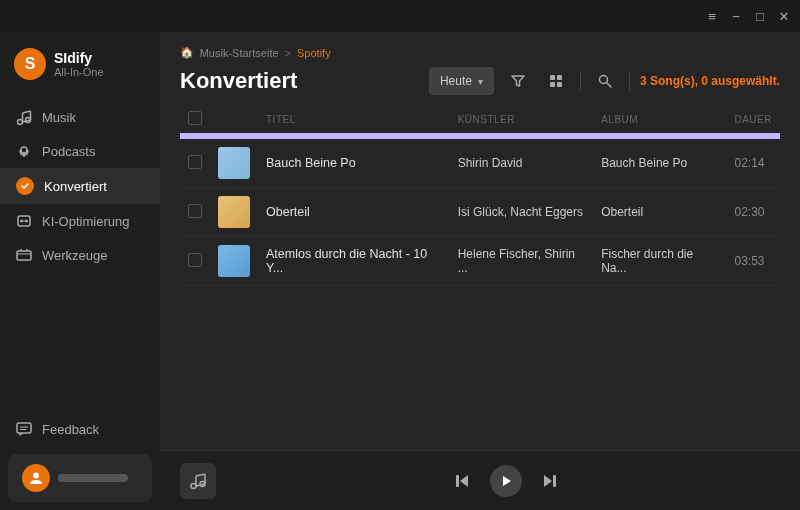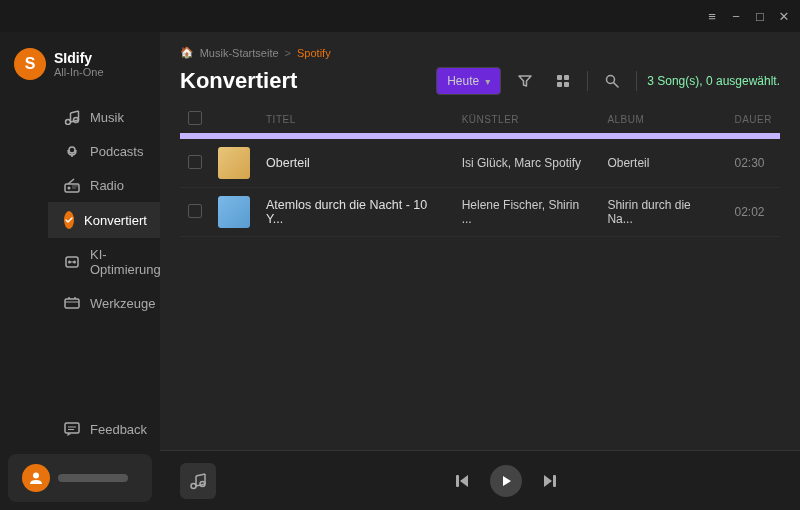--- a/index.html
+++ b/index.html
@@ -95,21 +95,20 @@
     .nav-item {
       display: flex;
       align-items: center;
       gap: 10px;
       padding: 9px 16px;
       cursor: pointer;
       color: #aaa;
       font-size: 13px;
       border-radius: 0;
       transition: background 0.1s;
-      margin-left: 48px;
     }
     .nav-item.active {
       background: #2d2d2d;
       color: #fff;
     }
     .nav-item.active .nav-icon-circle {
       background: #e8720c;
     }
     .nav-section-label {
       padding: 12px 16px 4px 16px;
@@ -198,21 +197,21 @@
       font-size: 22px;
       font-weight: 700;
       color: #fff;
     }
     .header-controls {
       display: flex;
       align-items: center;
       gap: 10px;
     }
     .dropdown-select {
-      background: #6d28d9;
+      background: #404040;
       border: 1px solid #444;
       color: #ccc;
       font-size: 12px;
       padding: 4px 10px;
       border-radius: 4px;
       display: flex;
       align-items: center;
       gap: 6px;
       cursor: pointer;
       height: 28px;
@@ -229,22 +228,23 @@
       border-radius: 4px;
       font-size: 14px;
     }
     .divider-v {
       width: 1px;
       height: 20px;
       background: #444;
     }
     .song-count {
       font-size: 12px;
-      color: #86efac;
+      color: #f97316;
       white-space: nowrap;
+      font-weight: bold;
     }
 
     
     .table-container {
       flex: 1;
       overflow-y: auto;
       padding: 0 20px;
     }
     .table-container::-webkit-scrollbar { width: 4px; }
     .table-container::-webkit-scrollbar-track { background: transparent; }
@@ -402,32 +402,20 @@
         <div class="nav-icon">
           <svg width="16" height="16" viewBox="0 0 16 16" fill="none">
             <circle cx="8" cy="7" r="3" fill="none" stroke="#aaa" stroke-width="1.5"></circle>
             <line x1="8" y1="10" x2="8" y2="14" stroke="#aaa" stroke-width="1.5"></line>
             <path d="M4 7 Q4 12 8 12 Q12 12 12 7" fill="none" stroke="#aaa" stroke-width="1.5"></path>
           </svg>
         </div>
         <span>Podcasts</span>
       </div>
 
-      <div class="nav-item">
-        <div class="nav-icon">
-          <svg width="16" height="16" viewBox="0 0 16 16" fill="none">
-            <rect x="1" y="7" width="14" height="8" rx="1.5" stroke="#aaa" stroke-width="1.5"></rect>
-            <circle cx="5" cy="11" r="1.5" fill="#aaa"></circle>
-            <line x1="8" y1="9" x2="14" y2="9" stroke="#aaa" stroke-width="1" opacity="0.6"></line>
-            <line x1="8" y1="11" x2="12" y2="11" stroke="#aaa" stroke-width="1" opacity="0.6"></line>
-            <line x1="4" y1="7" x2="10" y2="2" stroke="#aaa" stroke-width="1.5"></line>
-          </svg>
-        </div>
-        <span>Radio</span>
-      </div>
 
 
       <div class="nav-item active">
         <div class="nav-icon-circle">
           <svg width="10" height="10" viewBox="0 0 10 10" fill="white">
             <path d="M2 5 L4 7 L8 3" stroke="white" stroke-width="1.5" fill="none" stroke-linecap="round" stroke-linejoin="round"></path>
           </svg>
         </div>
         <span>Konvertiert</span>
       </div>
@@ -532,43 +520,55 @@
               <div class="checkbox"></div>
             </th>
             <th class="th-thumb"></th>
             <th>TITEL</th>
             <th>KÜNSTLER</th>
             <th>ALBUM</th>
             <th>DAUER</th>
           </tr>
         </thead>
         <tbody id="tracks-body">
+        <tr>
+      <td class="td-check">
+        <div class="checkbox"></div>
+      </td>
+      <td class="td-thumb">
+        <div class="track-thumb thumb-1"></div>
+      </td>
+      <td><span class="track-title">Bauch Beine Po</span></td>
+      <td><span>Shirin David</span></td>
+      <td><span>Bauch Beine Po</span></td>
+      <td><span class="track-duration">02:14</span></td>
+    </tr>
             <tr>
       <td class="td-check">
         <div class="checkbox"></div>
       </td>
       <td class="td-thumb">
         <div class="track-thumb thumb-2"></div>
       </td>
       <td><span class="track-title">Oberteil</span></td>
-      <td><span>Isi Glück, Marc Spotify</span></td>
+      <td><span>Isi Glück, Nacht Eggers</span></td>
       <td><span>Oberteil</span></td>
       <td><span class="track-duration">02:30</span></td>
     </tr>
             <tr>
       <td class="td-check">
         <div class="checkbox"></div>
       </td>
       <td class="td-thumb">
         <div class="track-thumb thumb-3"></div>
       </td>
       <td><span class="track-title">Atemlos durch die Nacht - 10 Y...</span></td>
       <td><span>Helene Fischer, Shirin ...</span></td>
-      <td><span>Shirin durch die Na...</span></td>
-      <td><span class="track-duration">02:02</span></td>
+      <td><span>Fischer durch die Na...</span></td>
+      <td><span class="track-duration">03:53</span></td>
     </tr>
           </tbody>
       </table>
     </div>
 
     <div class="player-bar">
       <div class="player-icon-left">
         <svg width="18" height="18" viewBox="0 0 18 18" fill="#aaa">
           <circle cx="4.5" cy="14" r="2.5" fill="none" stroke="#aaa" stroke-width="1.5"></circle>
           <circle cx="13.5" cy="12" r="2.5" fill="none" stroke="#aaa" stroke-width="1.5"></circle>

